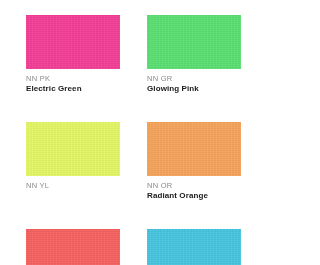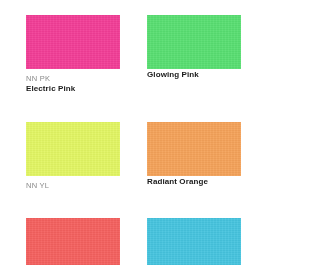--- a/index.html
+++ b/index.html
@@ -82,35 +82,37 @@
 </head>
 <body>
 
 <div id="swatch-chart">
 
   <div class="swatch-grid">
 
     <div class="swatch-cell">
       <div class="swatch-chip" style="background-color: rgb(242, 61, 150);"></div>
       <div class="swatch-code">NN PK</div>
-      <div class="swatch-name">Electric Pink</div>
+      <div class="swatch-name">Electric Green</div>
     </div>
 
     <div class="swatch-cell">
       <div class="swatch-chip" style="background-color: rgb(88, 222, 113);"></div>
+      <div class="swatch-code">NN GR</div>
       <div class="swatch-name">Glowing Pink</div>
     </div>
 
     <div class="swatch-cell">
       <div class="swatch-chip" style="background-color: rgb(226, 245, 99);"></div>
       <div class="swatch-code">NN YL</div>
     </div>
 
     <div class="swatch-cell">
       <div class="swatch-chip" style="background-color: rgb(244, 162, 89);"></div>
+      <div class="swatch-code">NN OR</div>
       <div class="swatch-name">Radiant Orange</div>
     </div>
 
     <div class="swatch-cell">
       <div class="swatch-chip" style="background-color: rgb(244, 96, 94);"></div>
 
     </div>
 
     <div class="swatch-cell">
       <div class="swatch-chip" style="background-color: rgb(70, 196, 222);"></div>

